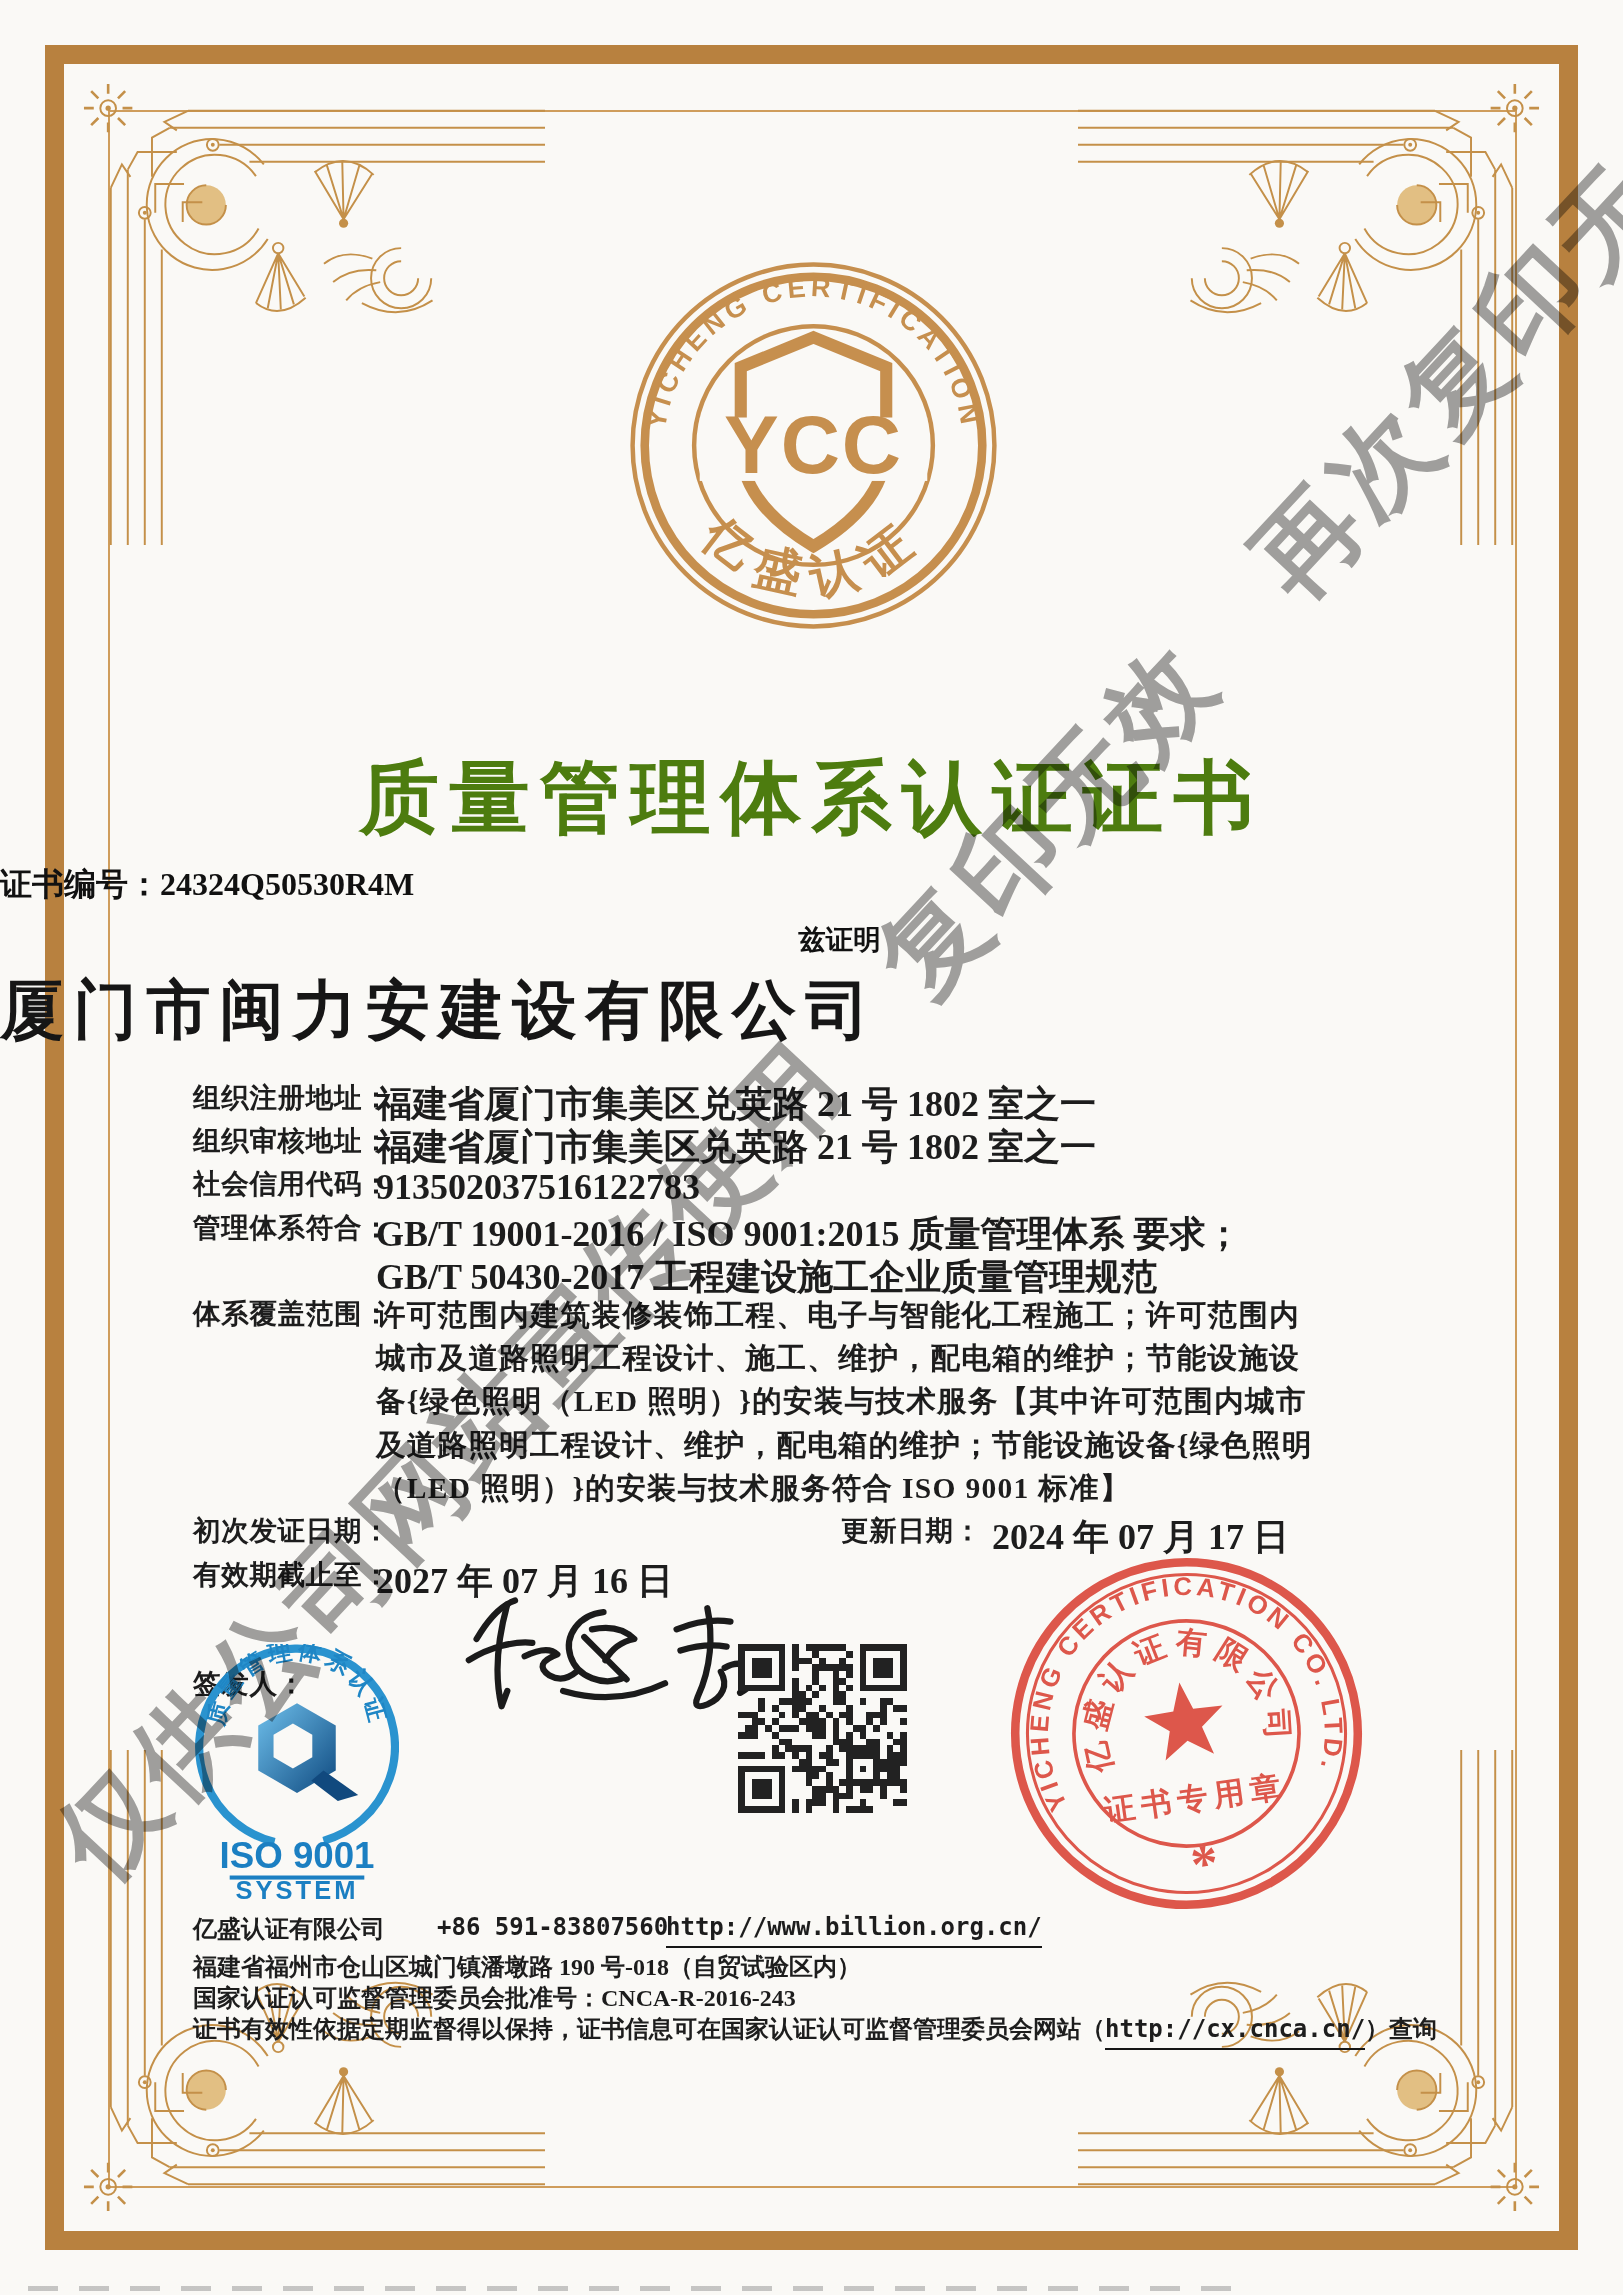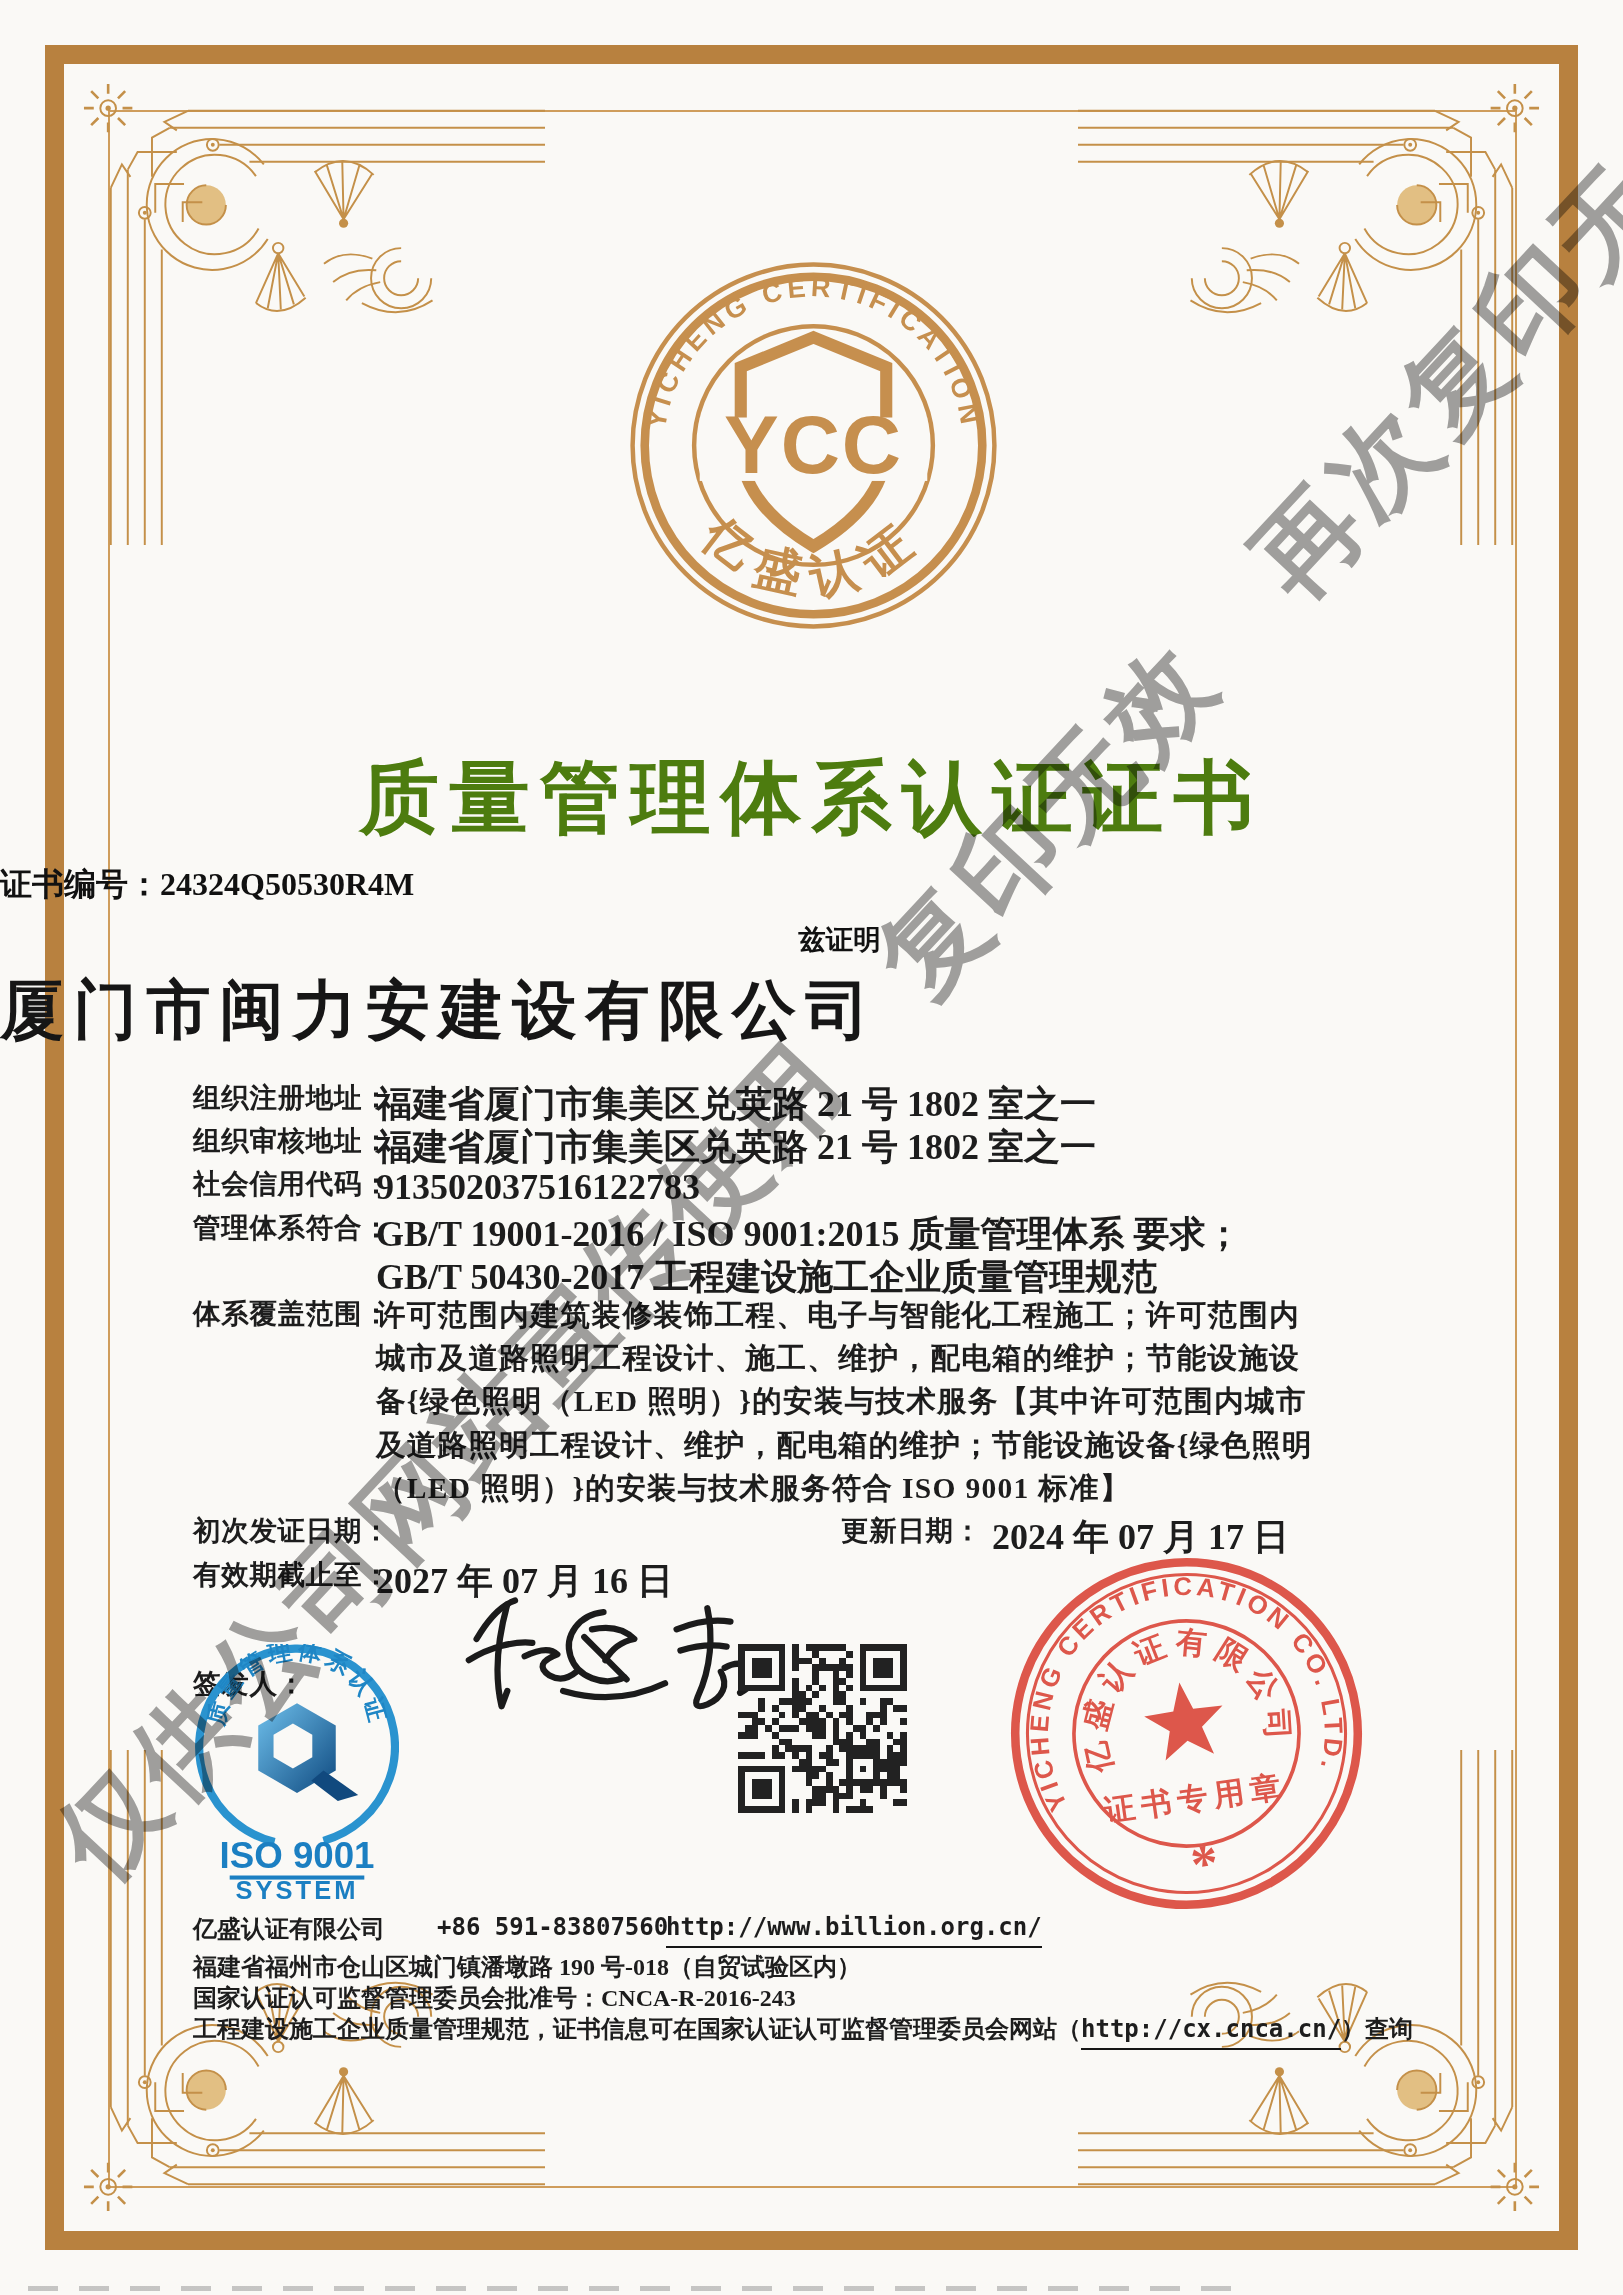--- a/index.html
+++ b/index.html
@@ -467,18 +467,18 @@
     <text x="150" y="212" text-anchor="middle" font-size="25" font-weight="bold" fill="#dc4f42" letter-spacing="5">证书专用章</text>
     <text x="150" y="272" text-anchor="middle" font-size="44" font-weight="bold" fill="#dc4f42">*</text>
   </svg>
 
   <div class="footer-line" style="left:193px;top:1913px">亿盛认证有限公司</div>
   <div class="footer-line mono" style="left:437px;top:1913px">+86 591-83807560</div>
   <div class="footer-line mono u" style="left:666px;top:1913px">http://www.billion.org.cn/</div>
   <div class="footer-line" style="left:193px;top:1951px">福建省福州市仓山区城门镇潘墩路 190 号-018（自贸试验区内）</div>
   <div class="footer-line" style="left:193px;top:1982px">国家认证认可监督管理委员会批准号：CNCA-R-2016-243</div>
   <div class="footer-line" style="left:193px;top:2013px">
-    <span>工程建设施工企业质量管理规范，证书信息可在国家认证认可监督管理委员会网站（</span><span class="mono u">http://cx.cnca.cn/</span><span>）查询</span>
+    <span>证书有效性依据定期监督得以保持，证书信息可在国家认证认可监督管理委员会网站（</span><span class="mono u">http://cx.cnca.cn/</span><span>）查询</span>
   </div>
 </div>
 
 <div class="scan-sliver"></div>
 
 
 </body></html>

